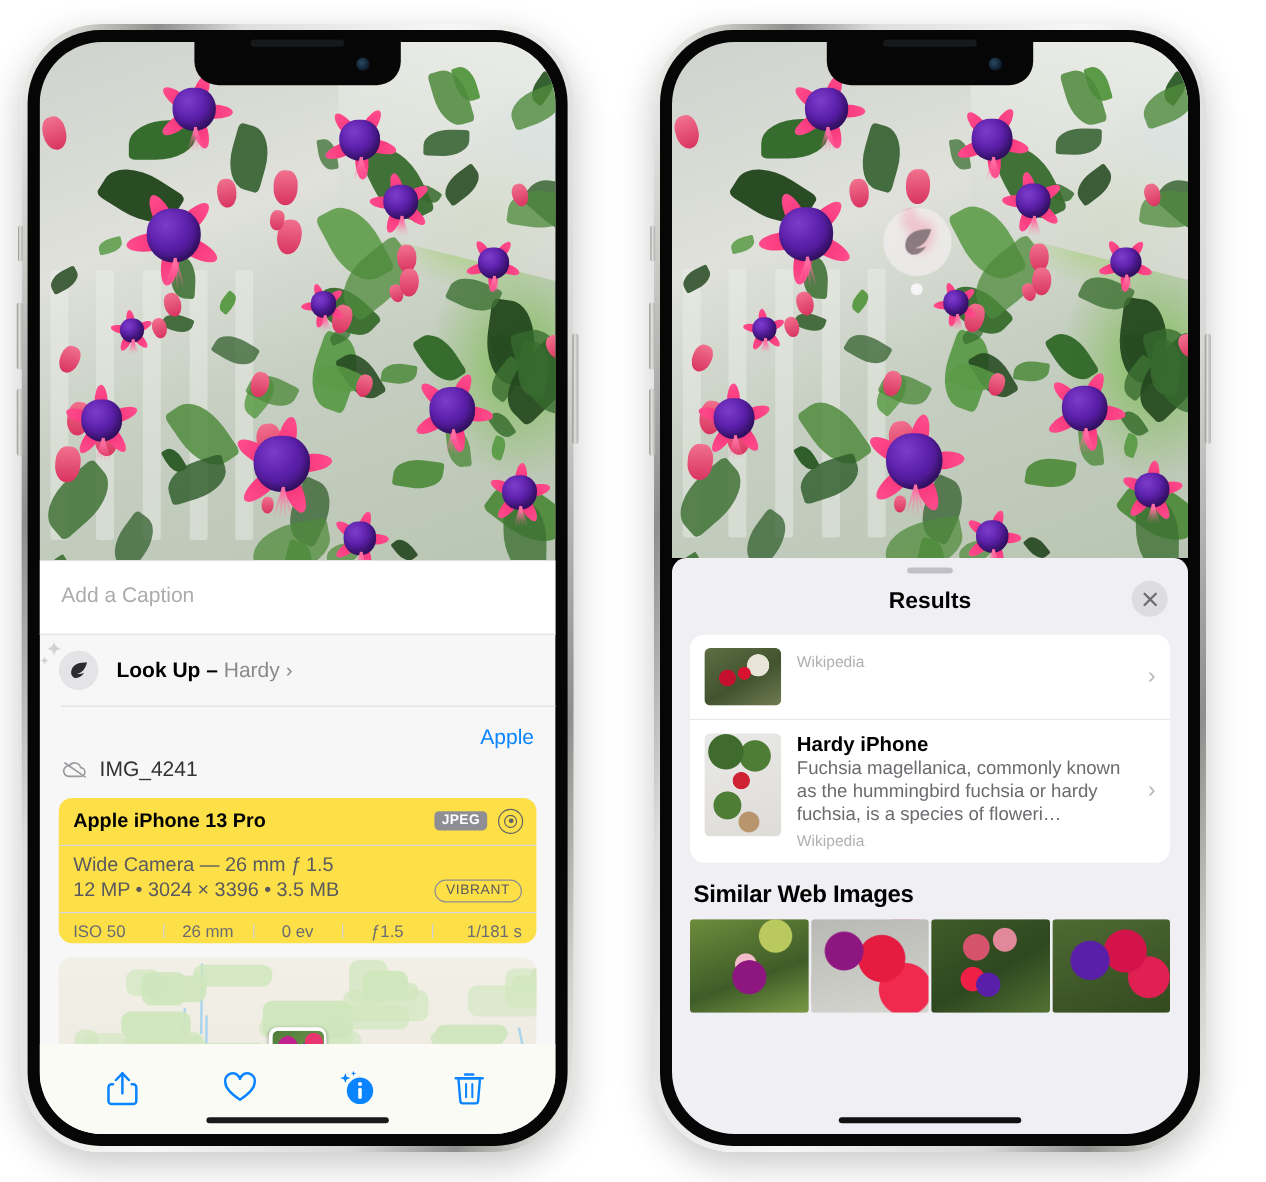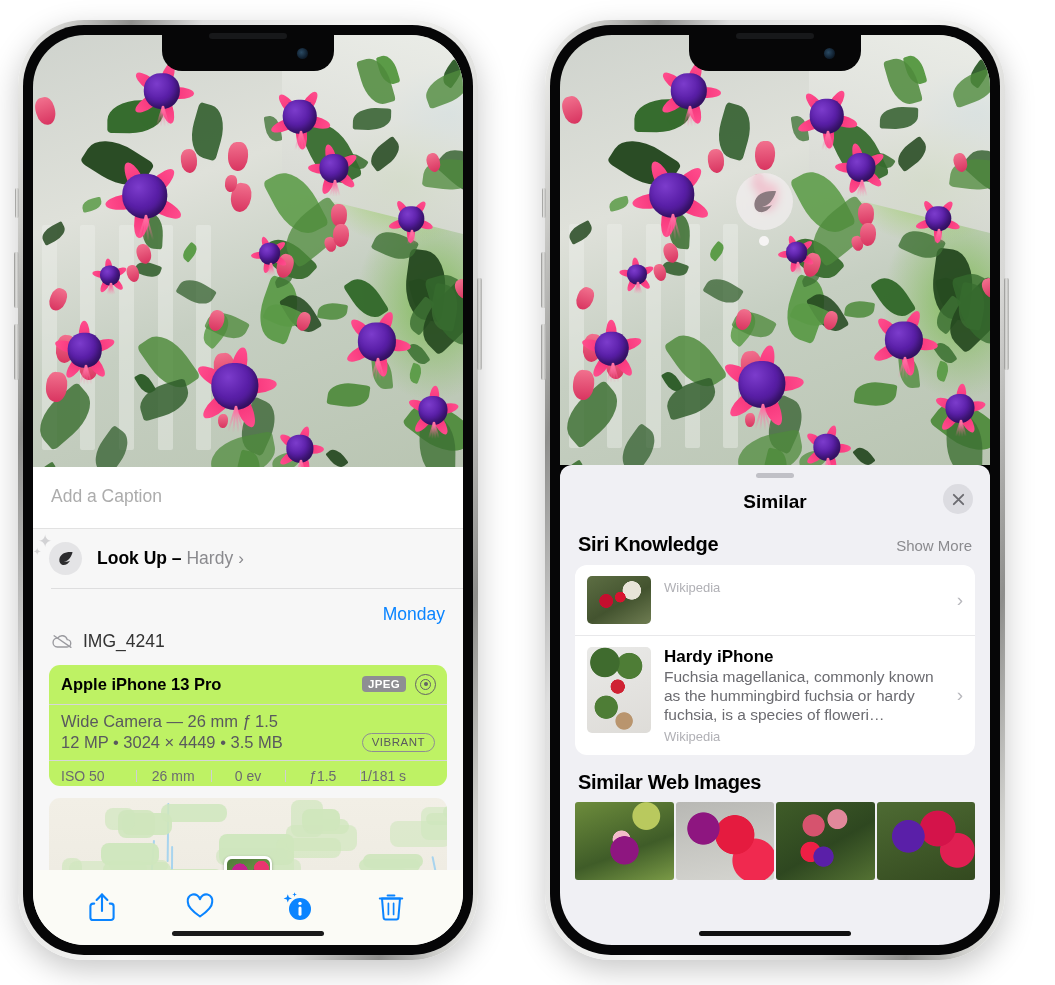--- a/index.html
+++ b/index.html
@@ -150,21 +150,21 @@
   .divider { height:1px; background:#dededf; margin-left:18px; }
 
   .meta-row { padding: 15px 18px 4px 18px; display:flex; align-items:baseline; }
   .meta-date { font-size: 17.5px; color:#000; font-weight:700; letter-spacing:-0.2px; }
   .meta-adjust { margin-left:auto; font-size:17.5px; color:#0a84ff; }
   .file-row { padding: 2px 18px 13px 18px; display:flex; align-items:center; gap:9px; }
   .file-name { font-size: 17.5px; color:#333; }
 
   .cam-card {
     margin: 0 16px 12px 16px;
-    background: #bef264;
+    background: #fde047;
     border-radius: 11px;
     overflow: hidden;
   }
   .cam-head {
     display:flex; align-items:center; gap:9px;
     padding: 9px 11px 9px 12px;
     border-bottom: 1px solid #d6d6da;
   }
   .cam-model { font-size:16.5px; color:#000; font-weight:700; }
   .jpeg-pill {
@@ -180,21 +180,21 @@
   .cam-line1 { font-size:16.5px; color:#59595e; }
   .cam-line2row { display:flex; align-items:center; margin-top:2px; }
   .cam-line2 { font-size:16.5px; color:#59595e; }
   .vibrant-pill {
     margin-left:auto; border:1px solid #8e8e93; color:#59595e;
     font-size:11.5px; letter-spacing:.5px; padding:2.5px 9px; border-radius:10px;
   }
   .cam-foot { display:flex; padding: 7px 12px; }
   .cam-foot .cell { flex:1; text-align:center; font-size:14px; color:#6b6b70; position:relative; }
   .cam-foot .cell:first-child { text-align:left; }
-  .cam-foot .cell:last-child { text-align:left; }
+  .cam-foot .cell:last-child { text-align:right; }
   .cam-foot .cell + .cell::before {
     content:""; position:absolute; left:0; top:2px; bottom:2px; width:1px; background:#cfcfd4;
   }
 
   .map-card {
     margin: 0 16px 0 16px; height: 74px; border-radius: 11px 11px 0 0;
     position: relative; overflow:hidden;
     background: linear-gradient(180deg,#f2efe6,#efece3);
   }
   .mapgreen { position:absolute; background:#cfe6bd; border-radius: 8px; }
@@ -517,40 +517,40 @@
                 <path d="M21 4C13 3 5 6 4.2 13.4c-.4 3.6 1.6 6.3 4.2 6.8 3.6.6 7-1.7 9.3-5.4-2.3 1.2-5 1.6-7.6 1.1 4.4-.6 8.3-3.6 10.9-11.9z" fill="#2c2c2e"></path>
               </svg>
             </div>
             <div class="lookup-text"><span>Look Up – </span><span class="sub">Hardy</span></div>
             <span class="lookup-chev">›</span>
           </div>
 
           <div class="divider"></div>
 
           <div class="meta-row">
-            <span class="meta-adjust">Monday</span>
+            <span class="meta-adjust">Apple</span>
           </div>
           <div class="file-row">
             <svg width="23" height="16" viewBox="0 0 28 20">
               <path d="M7.5 17.5h12a4.6 4.6 0 0 0 .4-9.2A6.6 6.6 0 0 0 8 6.4a4.9 4.9 0 0 0-.5 11.1z" fill="none" stroke="#9a9a9f" stroke-width="1.7"></path>
               <line x1="3.5" y1="3.5" x2="24.5" y2="18" stroke="#9a9a9f" stroke-width="1.7" stroke-linecap="round"></line>
             </svg>
             <span class="file-name">IMG_4241</span>
           </div>
 
           <div class="cam-card">
             <div class="cam-head">
               <span class="cam-model">Apple iPhone 13 Pro</span>
               <span class="jpeg-pill">JPEG</span>
               <span class="aperture-icon"></span>
             </div>
             <div class="cam-body">
               <div class="cam-line1">Wide Camera — 26 mm ƒ 1.5</div>
               <div class="cam-line2row">
-                <span class="cam-line2">12 MP • 3024 × 4449 • 3.5 MB</span>
+                <span class="cam-line2">12 MP • 3024 × 3396 • 3.5 MB</span>
                 <span class="vibrant-pill">VIBRANT</span>
               </div>
             </div>
             <div class="cam-foot">
               <span class="cell">ISO 50</span>
               <span class="cell">26 mm</span>
               <span class="cell">0 ev</span>
               <span class="cell">ƒ1.5</span>
               <span class="cell">1/181 s</span>
             </div>
@@ -878,32 +878,28 @@
               <div class="stam" style="transform: rotate(-16deg);"></div>
               <div class="stam" style="transform: rotate(-5deg);"></div>
               <div class="stam" style="transform: rotate(6deg);"></div>
               <div class="stam" style="transform: rotate(17deg);"></div>
             </div>
           </div>
 
         <div class="results-sheet" style="top:430px;">
           <div class="grabber"></div>
           <div class="sheet-head">
-            <span class="sheet-title">Similar</span>
+            <span class="sheet-title">Results</span>
             <span class="close-btn">
               <svg width="15" height="15" viewBox="0 0 16 16">
                 <path d="M3 3 L13 13 M13 3 L3 13" stroke="#6b6b70" stroke-width="2" stroke-linecap="round"></path>
               </svg>
             </span>
           </div>
 
-          <div class="sec-head">
-            <span class="sec-title">Siri Knowledge</span>
-            <span class="sec-more">Show More</span>
-          </div>
 
           <div class="know-card">
             <div class="know-item">
               <div class="know-thumb" style="background:
                      radial-gradient(circle at 30% 52%, #c40f2e 0 13%, rgba(196,15,46,0) 14%),
                      radial-gradient(circle at 52% 44%, #d8132f 0 12%, rgba(216,19,47,0) 13%),
                      radial-gradient(circle at 70% 30%, #e8e4d8 0 16%, rgba(232,228,216,0) 17%),
                      linear-gradient(150deg,#5d6e43,#43532f 55%,#6f7d52);"></div>
               <div class="know-body">
                 <div class="know-src">Wikipedia</div>

